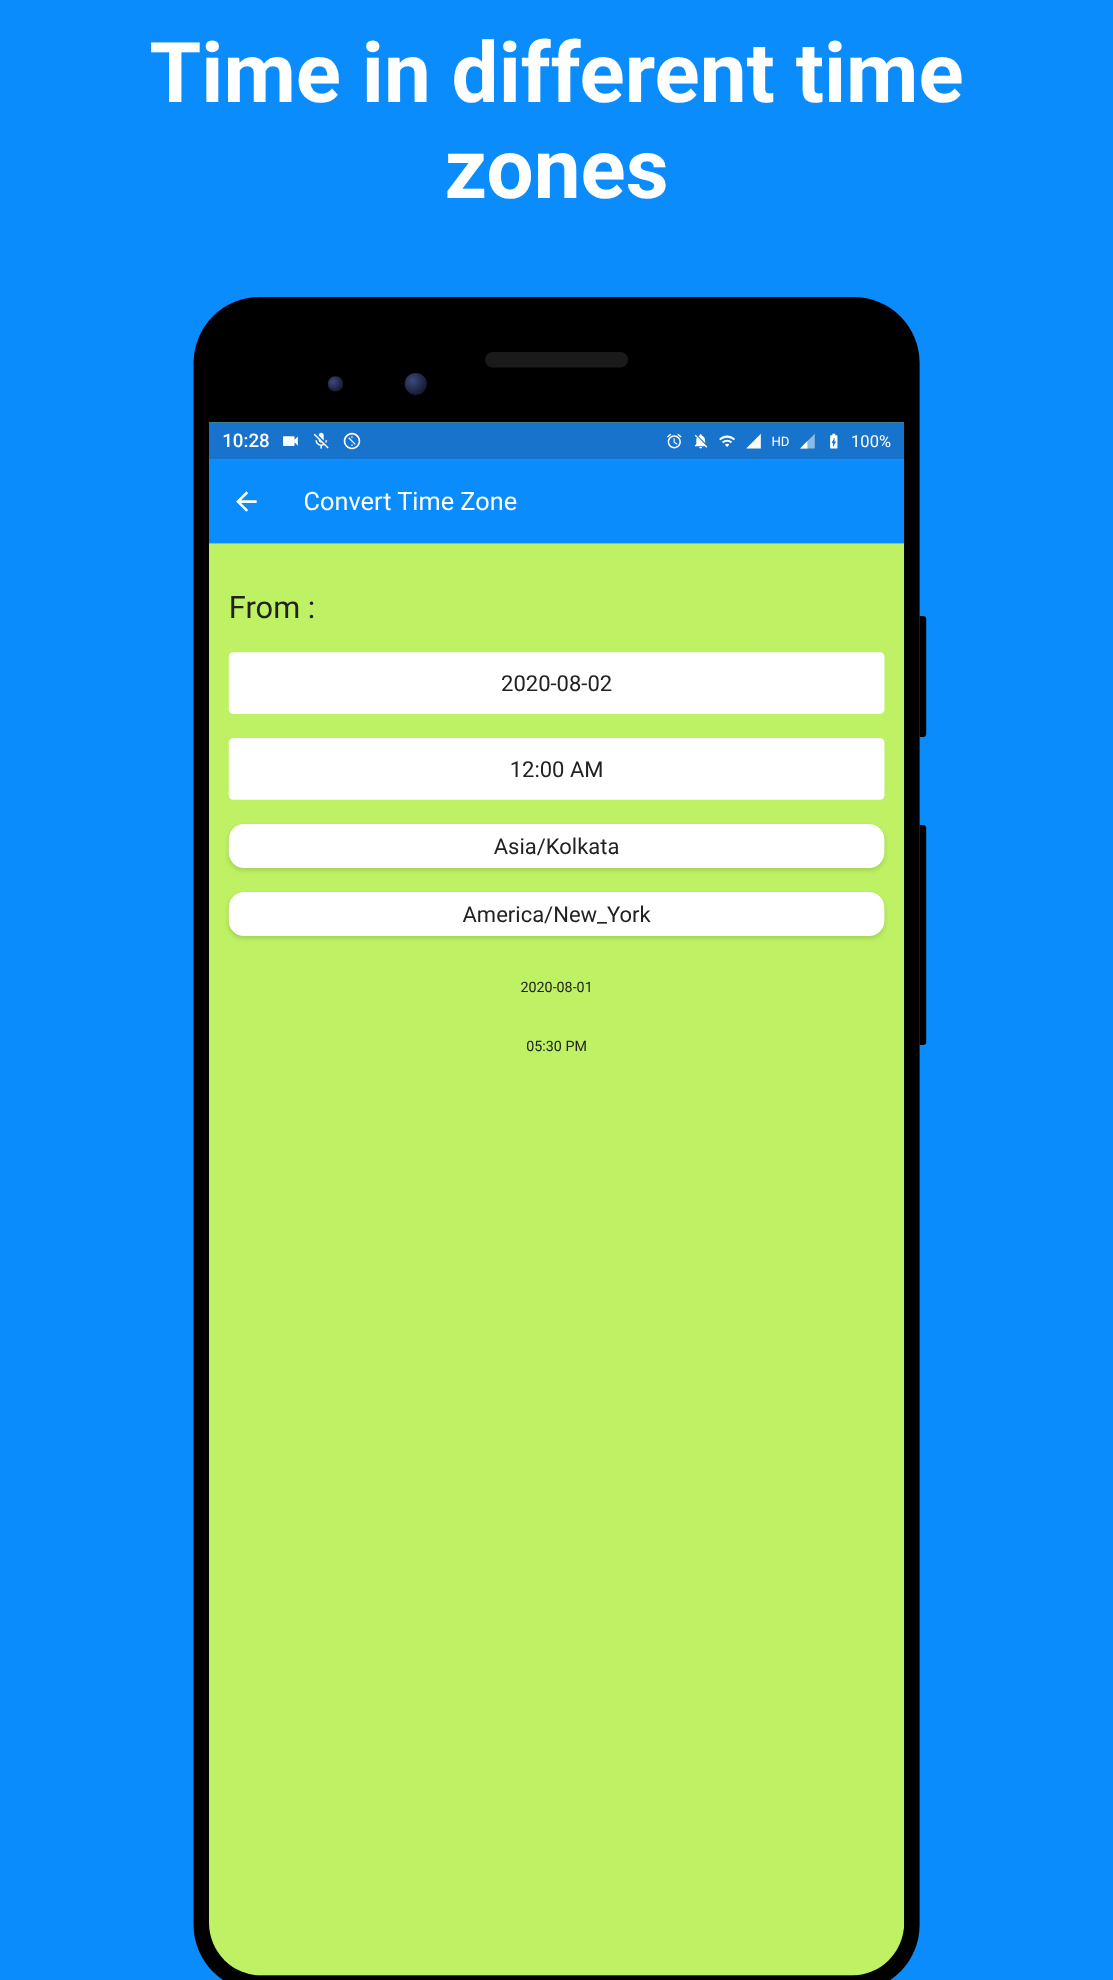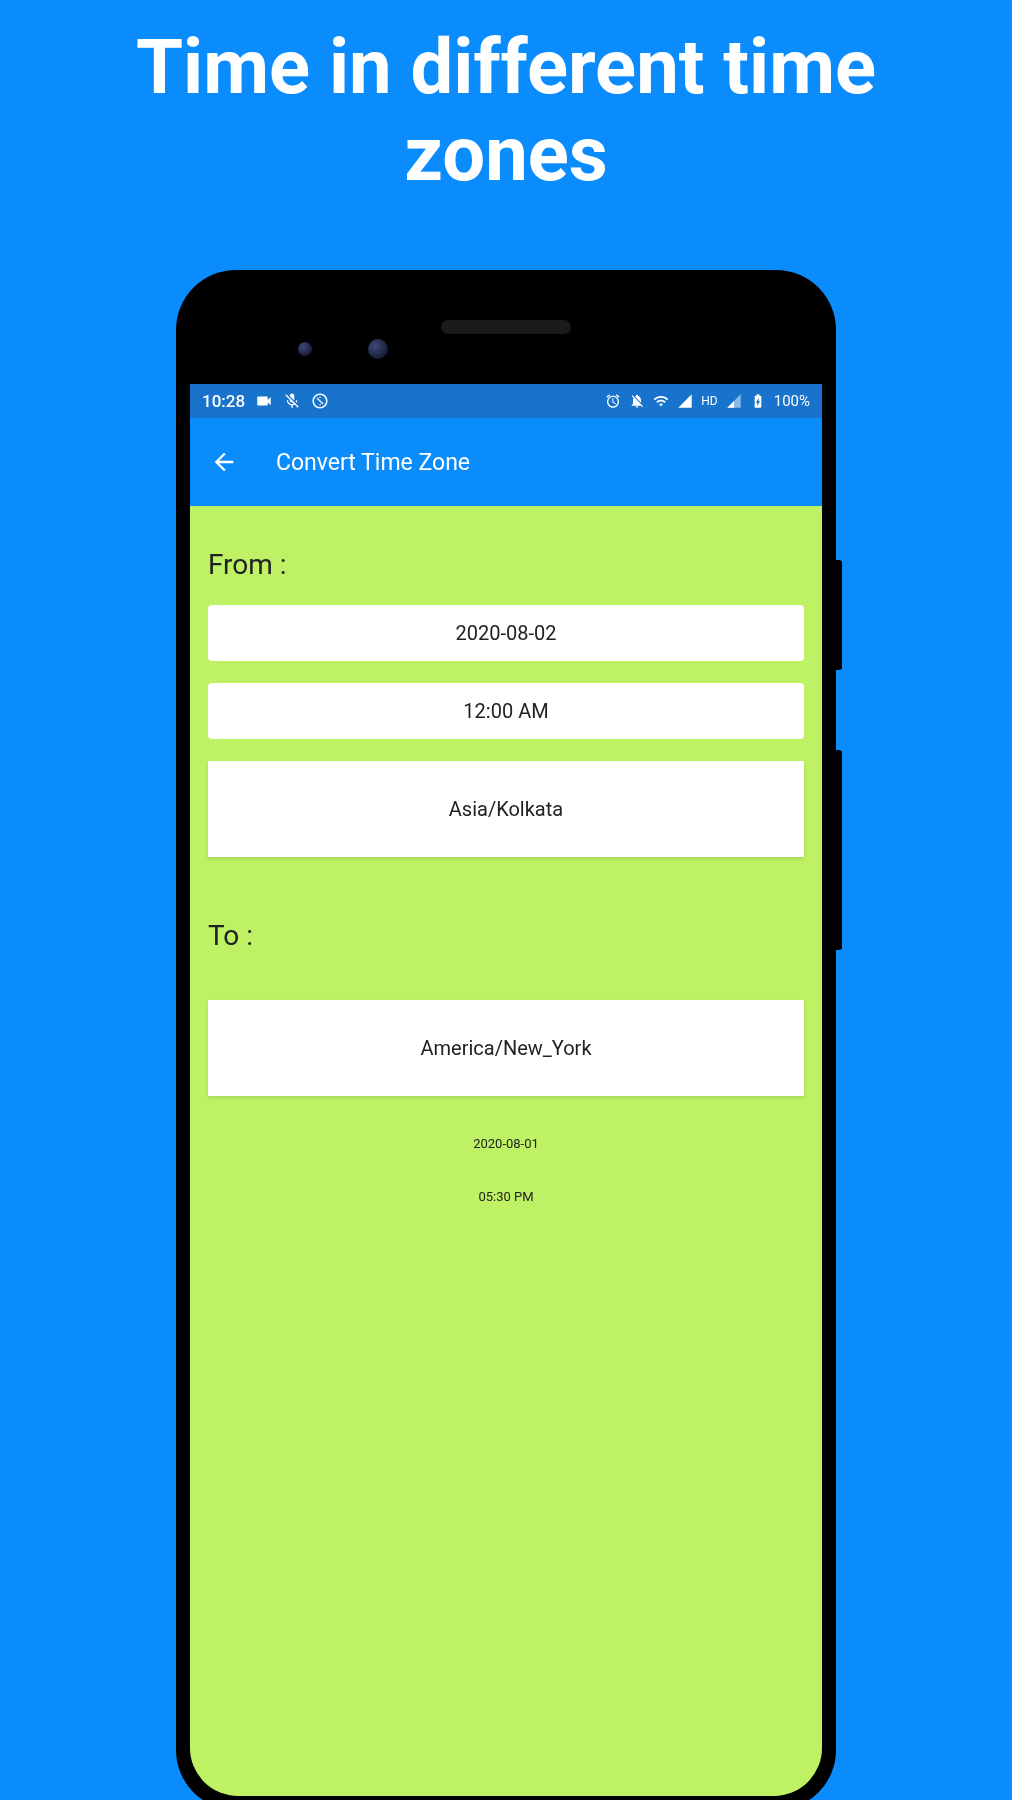--- a/index.html
+++ b/index.html
@@ -109,21 +109,21 @@
       width: 18px;
       height: 18px;
     }
     .icon-svg-sm {
       fill: white;
       width: 16px;
       height: 16px;
     }
     .app-bar {
       background: #0b8cfc;
-      height: 88px;
+      height: 76px;
       display: flex;
       align-items: center;
       padding: 0 20px;
       gap: 38px;
     }
     .back-arrow {
       width: 28px;
       height: 28px;
       fill: white;
     }
@@ -150,22 +150,22 @@
       background: white;
       border-radius: 4px;
       padding: 16px 28px;
       text-align: center;
       font-size: 20px;
       color: #222;
       margin-bottom: 22px;
     }
     .field.shadowed {
       box-shadow: 0 2px 4px rgba(0,0,0,0.12);
-      border-radius: 0;
-      padding: 36px 12px;
+      border-radius: 14px;
+      padding: 8px 12px;
     }
     .result-text {
       text-align: center;
       font-size: 13px;
       color: #222;
       margin-top: 40px;
     }
     .result-text + .result-text {
       margin-top: 38px;
     }
@@ -245,21 +245,20 @@
         <span class="app-bar-title">Convert Time Zone</span>
       </div>
 
       <div class="content">
         <div class="section-label">From :</div>
 
         <div class="field">2020-08-02</div>
         <div class="field">12:00 AM</div>
         <div class="field shadowed">Asia/Kolkata</div>
 
-        <div class="section-label to">To :</div>
         <div class="field shadowed">America/New_York</div>
 
         <div class="result-text">2020-08-01</div>
         <div class="result-text">05:30 PM</div>
       </div>
 
     </div>
   </div>
 </div>
 

